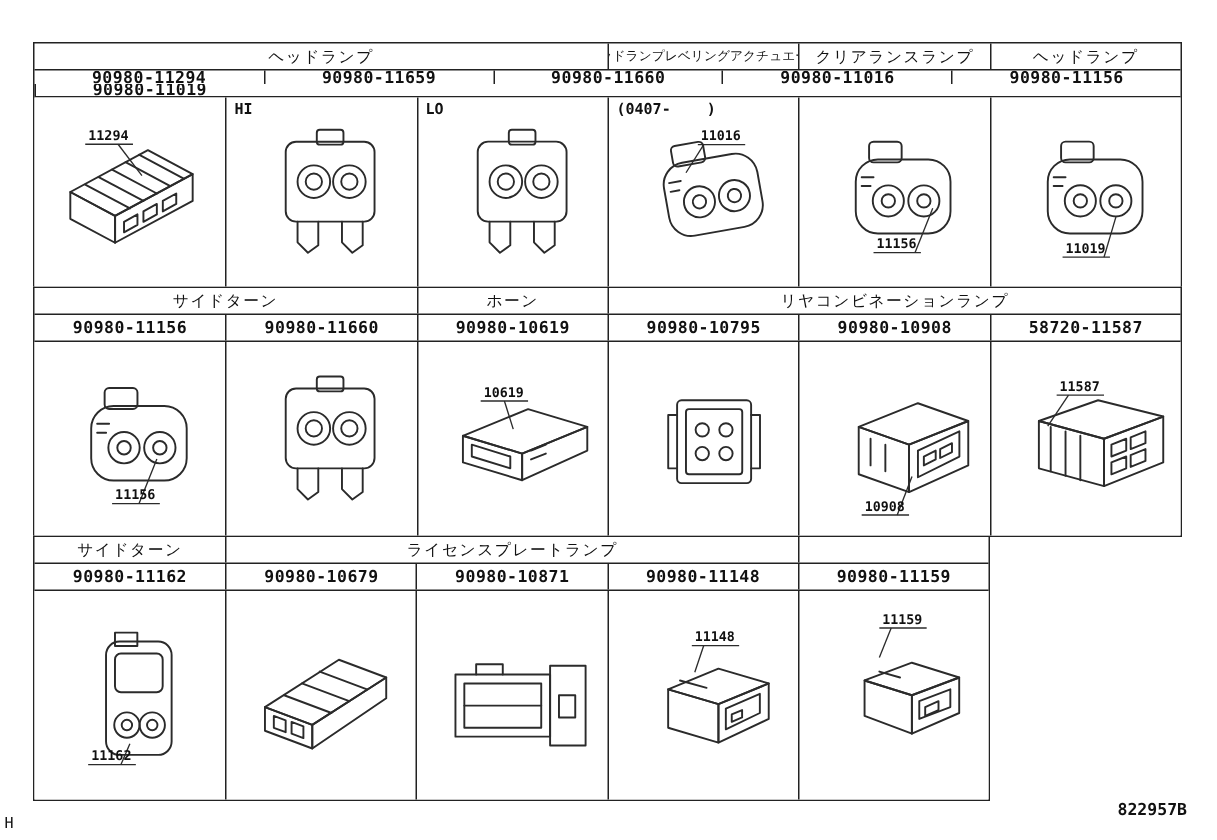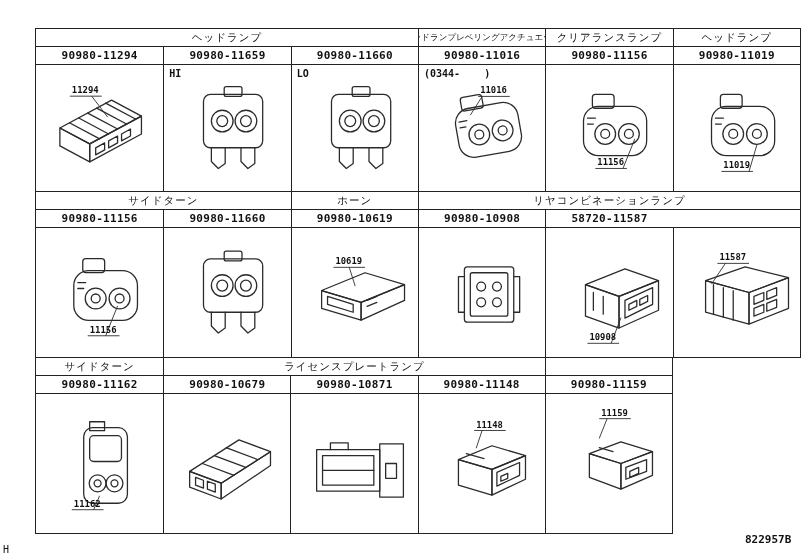--- a/index.html
+++ b/index.html
@@ -1,19 +1,19 @@
 <!DOCTYPE html>
 <html><head>
 <meta charset="utf-8">
 <style>
   * { margin:0; padding:0; box-sizing:border-box; }
   html,body { width:811px; height:560px; background:#ffffff; overflow:hidden; }
   body { font-family:"DejaVu Sans", sans-serif; color:#111; position:relative; }
 
-  .sheet { position:absolute; left:35px; top:28px; }
+  .sheet { position:absolute; left:22px; top:28px; }
   .band { border:1px solid #222; margin-top:-1px; background:#fff; }
   .band:first-child { margin-top:0; }
 
   .hrow,.prow,.drow { display:grid; }
   .hrow { height:18px; border-bottom:1px solid #222; }
   .prow { height:18px; border-bottom:1px solid #222; }
 
   .hcell,.pcell { display:flex; align-items:center; justify-content:center; border-left:1px solid #222; overflow:hidden; white-space:nowrap; }
   .hcell:first-child,.pcell:first-child,.dcell:first-child { border-left:none; }
 
@@ -38,21 +38,21 @@
 
 <div class="sheet">
   <div id="bands">
       <div class="band" style="width: 766px;">
         <div class="hrow" style="grid-template-columns: repeat(6, 1fr);">
           <div class="hcell" style="grid-column: span 3;">ヘッドランプ</div>
           <div class="hcell tiny" style="grid-column: span 1;">ヘッドランプレベリングアクチュエータ</div>
           <div class="hcell" style="grid-column: span 1;">クリアランスランプ</div>
           <div class="hcell" style="grid-column: span 1;">ヘッドランプ</div>
         </div>
-        <div class="prow" style="grid-template-columns: repeat(6, 1fr);">
+        <div class="prow" style="grid-template-columns: repeat(5, 1fr);">
           <div class="pcell">90980-11294</div>
           <div class="pcell">90980-11659</div>
           <div class="pcell">90980-11660</div>
           <div class="pcell">90980-11016</div>
           <div class="pcell">90980-11156</div>
           <div class="pcell">90980-11019</div>
         </div>
         <div class="drow" style="grid-template-columns: repeat(6, 1fr); height: 126px;">
           <div class="dcell">
             <svg viewBox="0 0 128 126" width="100%" height="100%">
@@ -106,21 +106,21 @@
                 <circle cx="46" cy="56" r="10.5"></circle>
                 <circle cx="46" cy="56" r="4.5"></circle>
                 <circle cx="70" cy="56" r="10.5"></circle>
                 <circle cx="70" cy="56" r="4.5"></circle>
                 <path d="M28 40 h8 M28 46 h6"></path>
               </g>
               <line class="leader" x1="64" y1="31" x2="52" y2="50"></line>
               <line class="leader" x1="60" y1="31" x2="92" y2="31"></line>
               <text class="callout" x="62" y="28">11016</text>
             </svg>
-            <span class="corner">(0344-    )</span>
+            <span class="corner">(0407-    )</span>
           </div>
           <div class="dcell">
             <svg viewBox="0 0 128 126" width="100%" height="100%">
               <g class="art" transform="translate(14 13)">
                 <rect x="24" y="28" width="64" height="50" rx="15"></rect>
                 <rect x="33" y="16" width="22" height="14" rx="3"></rect>
                 <circle cx="46" cy="56" r="10.5"></circle>
                 <circle cx="46" cy="56" r="4.5"></circle>
                 <circle cx="70" cy="56" r="10.5"></circle>
                 <circle cx="70" cy="56" r="4.5"></circle>
@@ -152,20 +152,21 @@
       <div class="band" style="width: 766px;">
         <div class="hrow" style="grid-template-columns: repeat(6, 1fr);">
           <div class="hcell" style="grid-column: span 2;">サイドターン</div>
           <div class="hcell" style="grid-column: span 1;">ホーン</div>
           <div class="hcell" style="grid-column: span 3;">リヤコンビネーションランプ</div>
         </div>
         <div class="prow" style="grid-template-columns: repeat(6, 1fr);">
           <div class="pcell">90980-11156</div>
           <div class="pcell">90980-11660</div>
           <div class="pcell">90980-10619</div>
+          <div class="pcell">90980-10795</div>
           <div class="pcell">90980-10908</div>
           <div class="pcell">58720-11587</div>
         </div>
         <div class="drow" style="grid-template-columns: repeat(6, 1fr); height: 129px;">
           <div class="dcell">
             <svg viewBox="0 0 128 129" width="100%" height="100%">
               <g class="art" transform="translate(14 14.5)">
                 <rect x="24" y="28" width="64" height="50" rx="15"></rect>
                 <rect x="33" y="16" width="22" height="14" rx="3"></rect>
                 <circle cx="46" cy="56" r="10.5"></circle>

